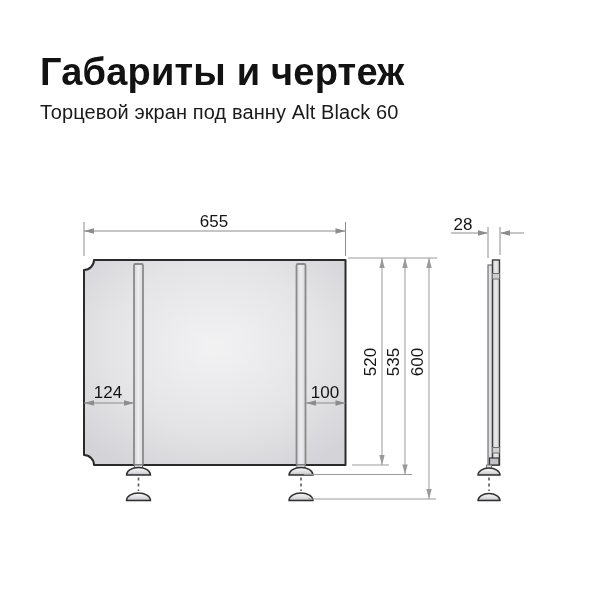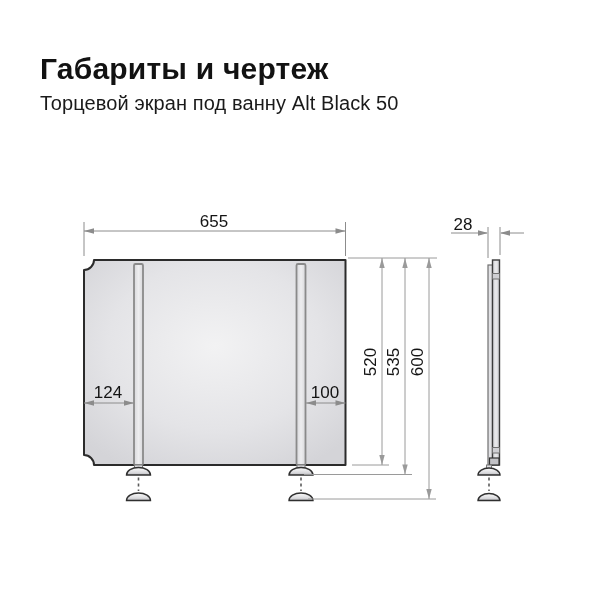--- a/index.html
+++ b/index.html
@@ -16,21 +16,21 @@
     width: 600px;
     height: 600px;
     background: #ffffff;
   }
   .header {
     position: absolute;
     left: 40px;
     top: 52px;
   }
   .title {
-    font-size: 30px;
+    font-size: 38px;
     font-weight: 700;
     color: #121212;
     line-height: 1.1;
     letter-spacing: 0.2px;
   }
   .subtitle {
     margin-top: 7px;
     font-size: 20px;
     font-weight: 400;
     color: #1a1a1a;
@@ -43,21 +43,21 @@
     fill: #141414;
   }
 </style>
 </head>
 <body>
 
 <div class="page">
 
   <div class="header">
     <div class="title">Габариты и чертеж</div>
-    <div class="subtitle">Торцевой экран под ванну Alt Black 50</div>
+    <div class="subtitle">Торцевой экран под ванну Alt Black 60</div>
   </div>
 
   <svg width="600" height="600" viewBox="0 0 600 600">
     <defs>
       <radialGradient id="panelGrad" cx="50%" cy="42%" r="68%">
         <stop offset="0%" stop-color="#f2f2f3"></stop>
         <stop offset="60%" stop-color="#e4e4e7"></stop>
         <stop offset="100%" stop-color="#d4d4d8"></stop>
       </radialGradient>
       <linearGradient id="legGrad" x1="0" y1="0" x2="1" y2="0">

